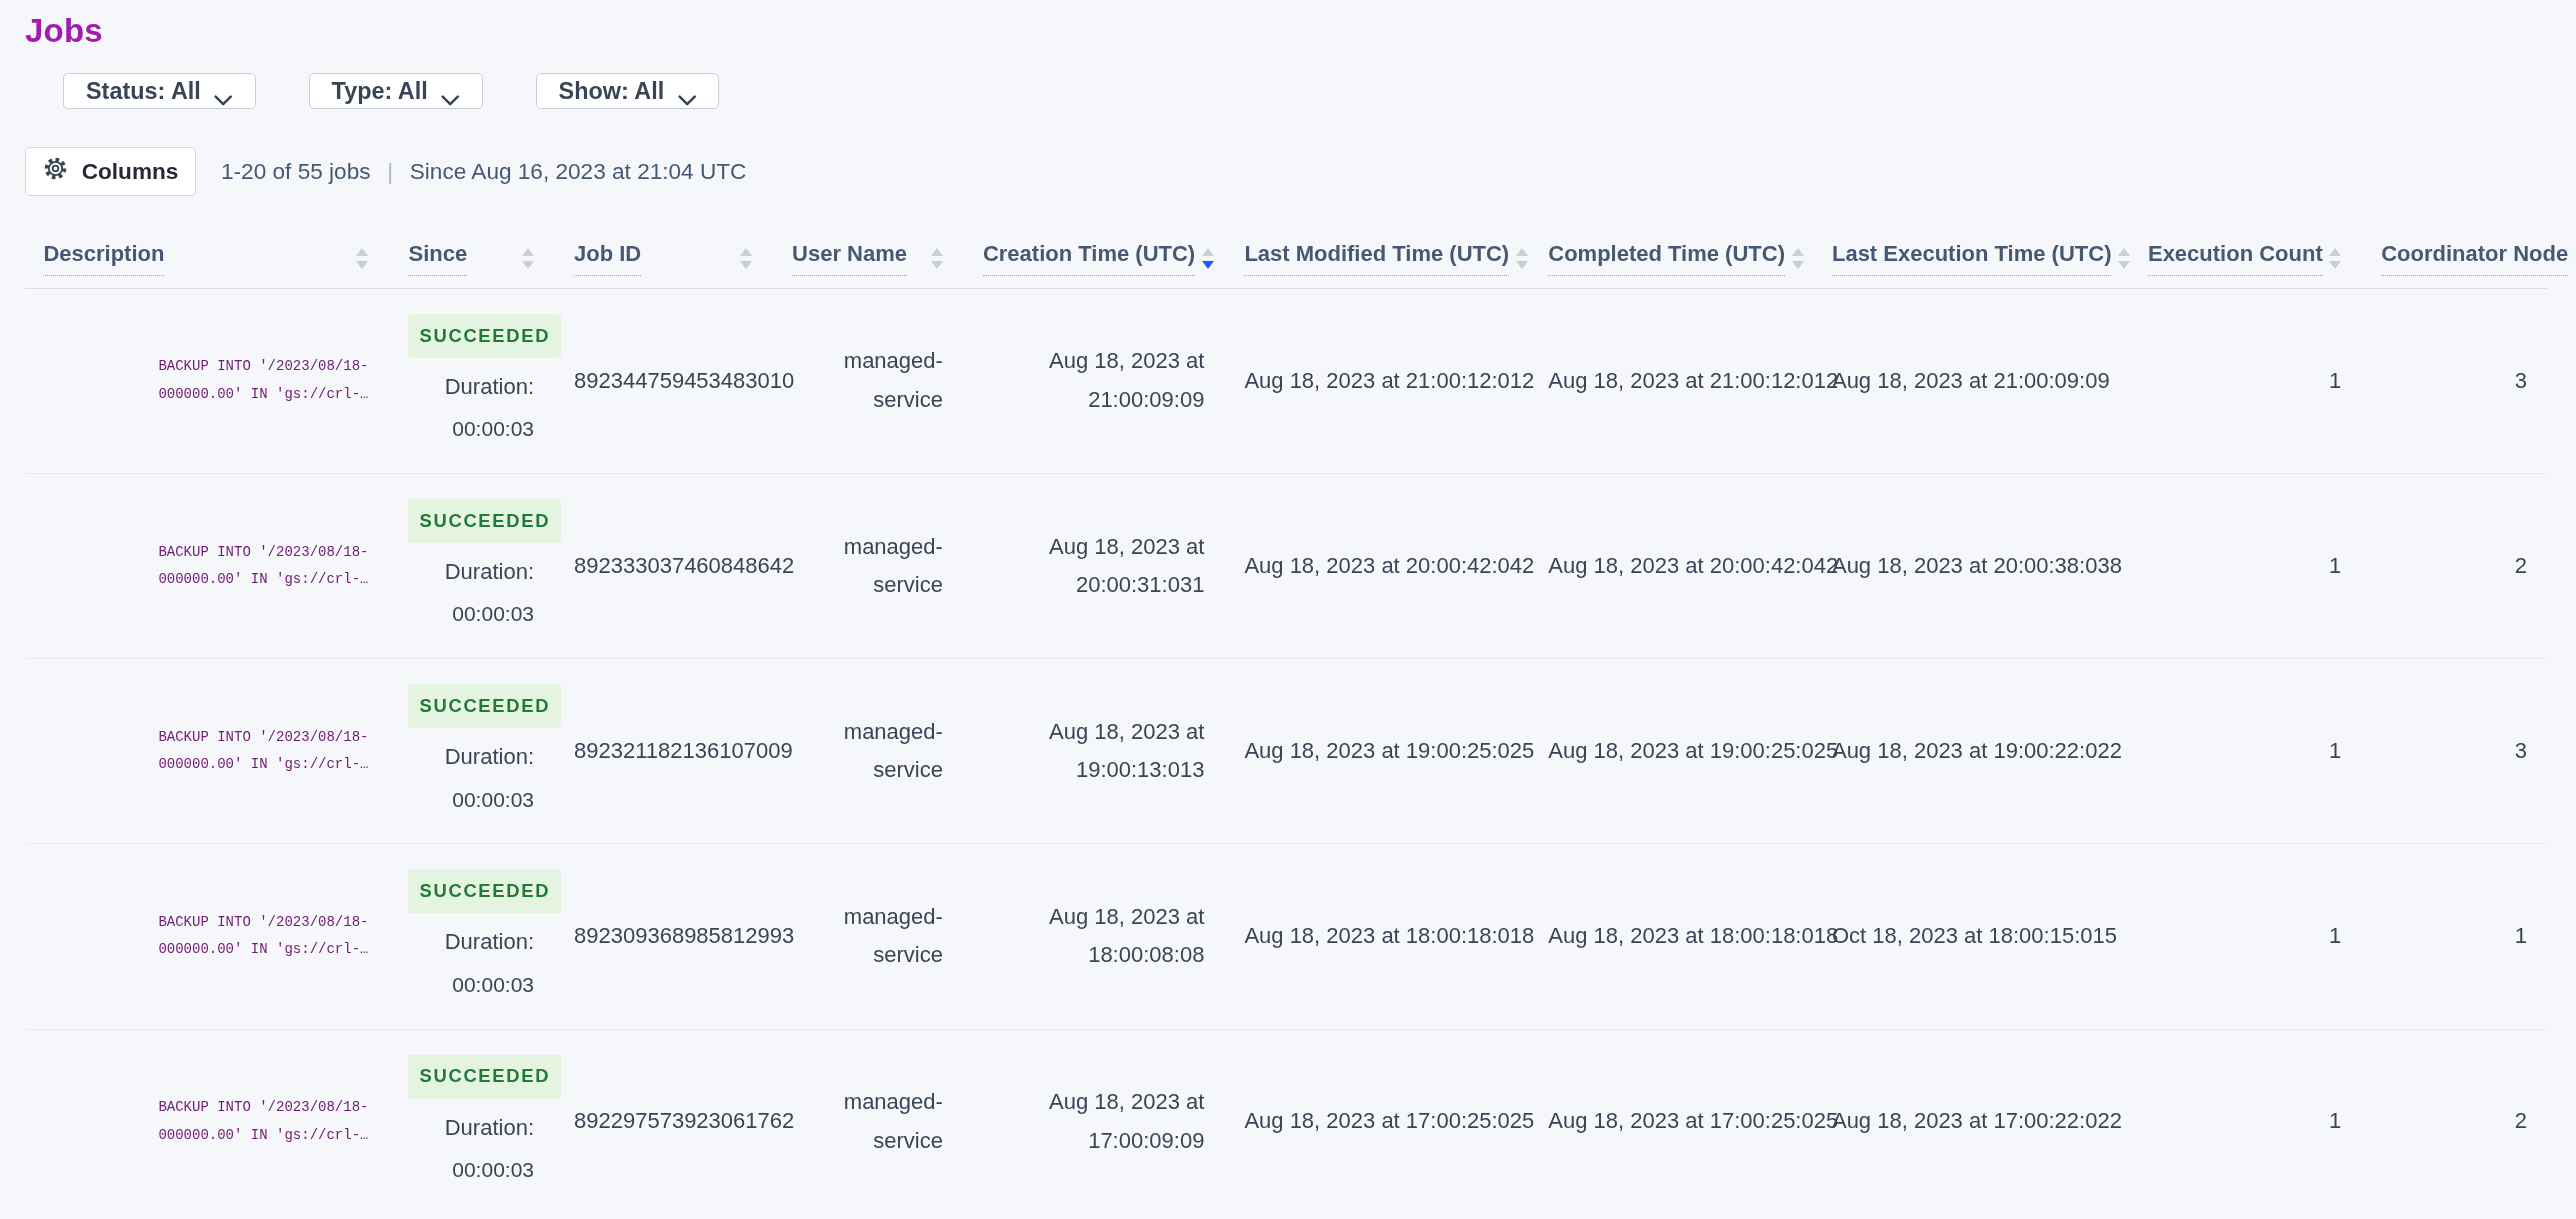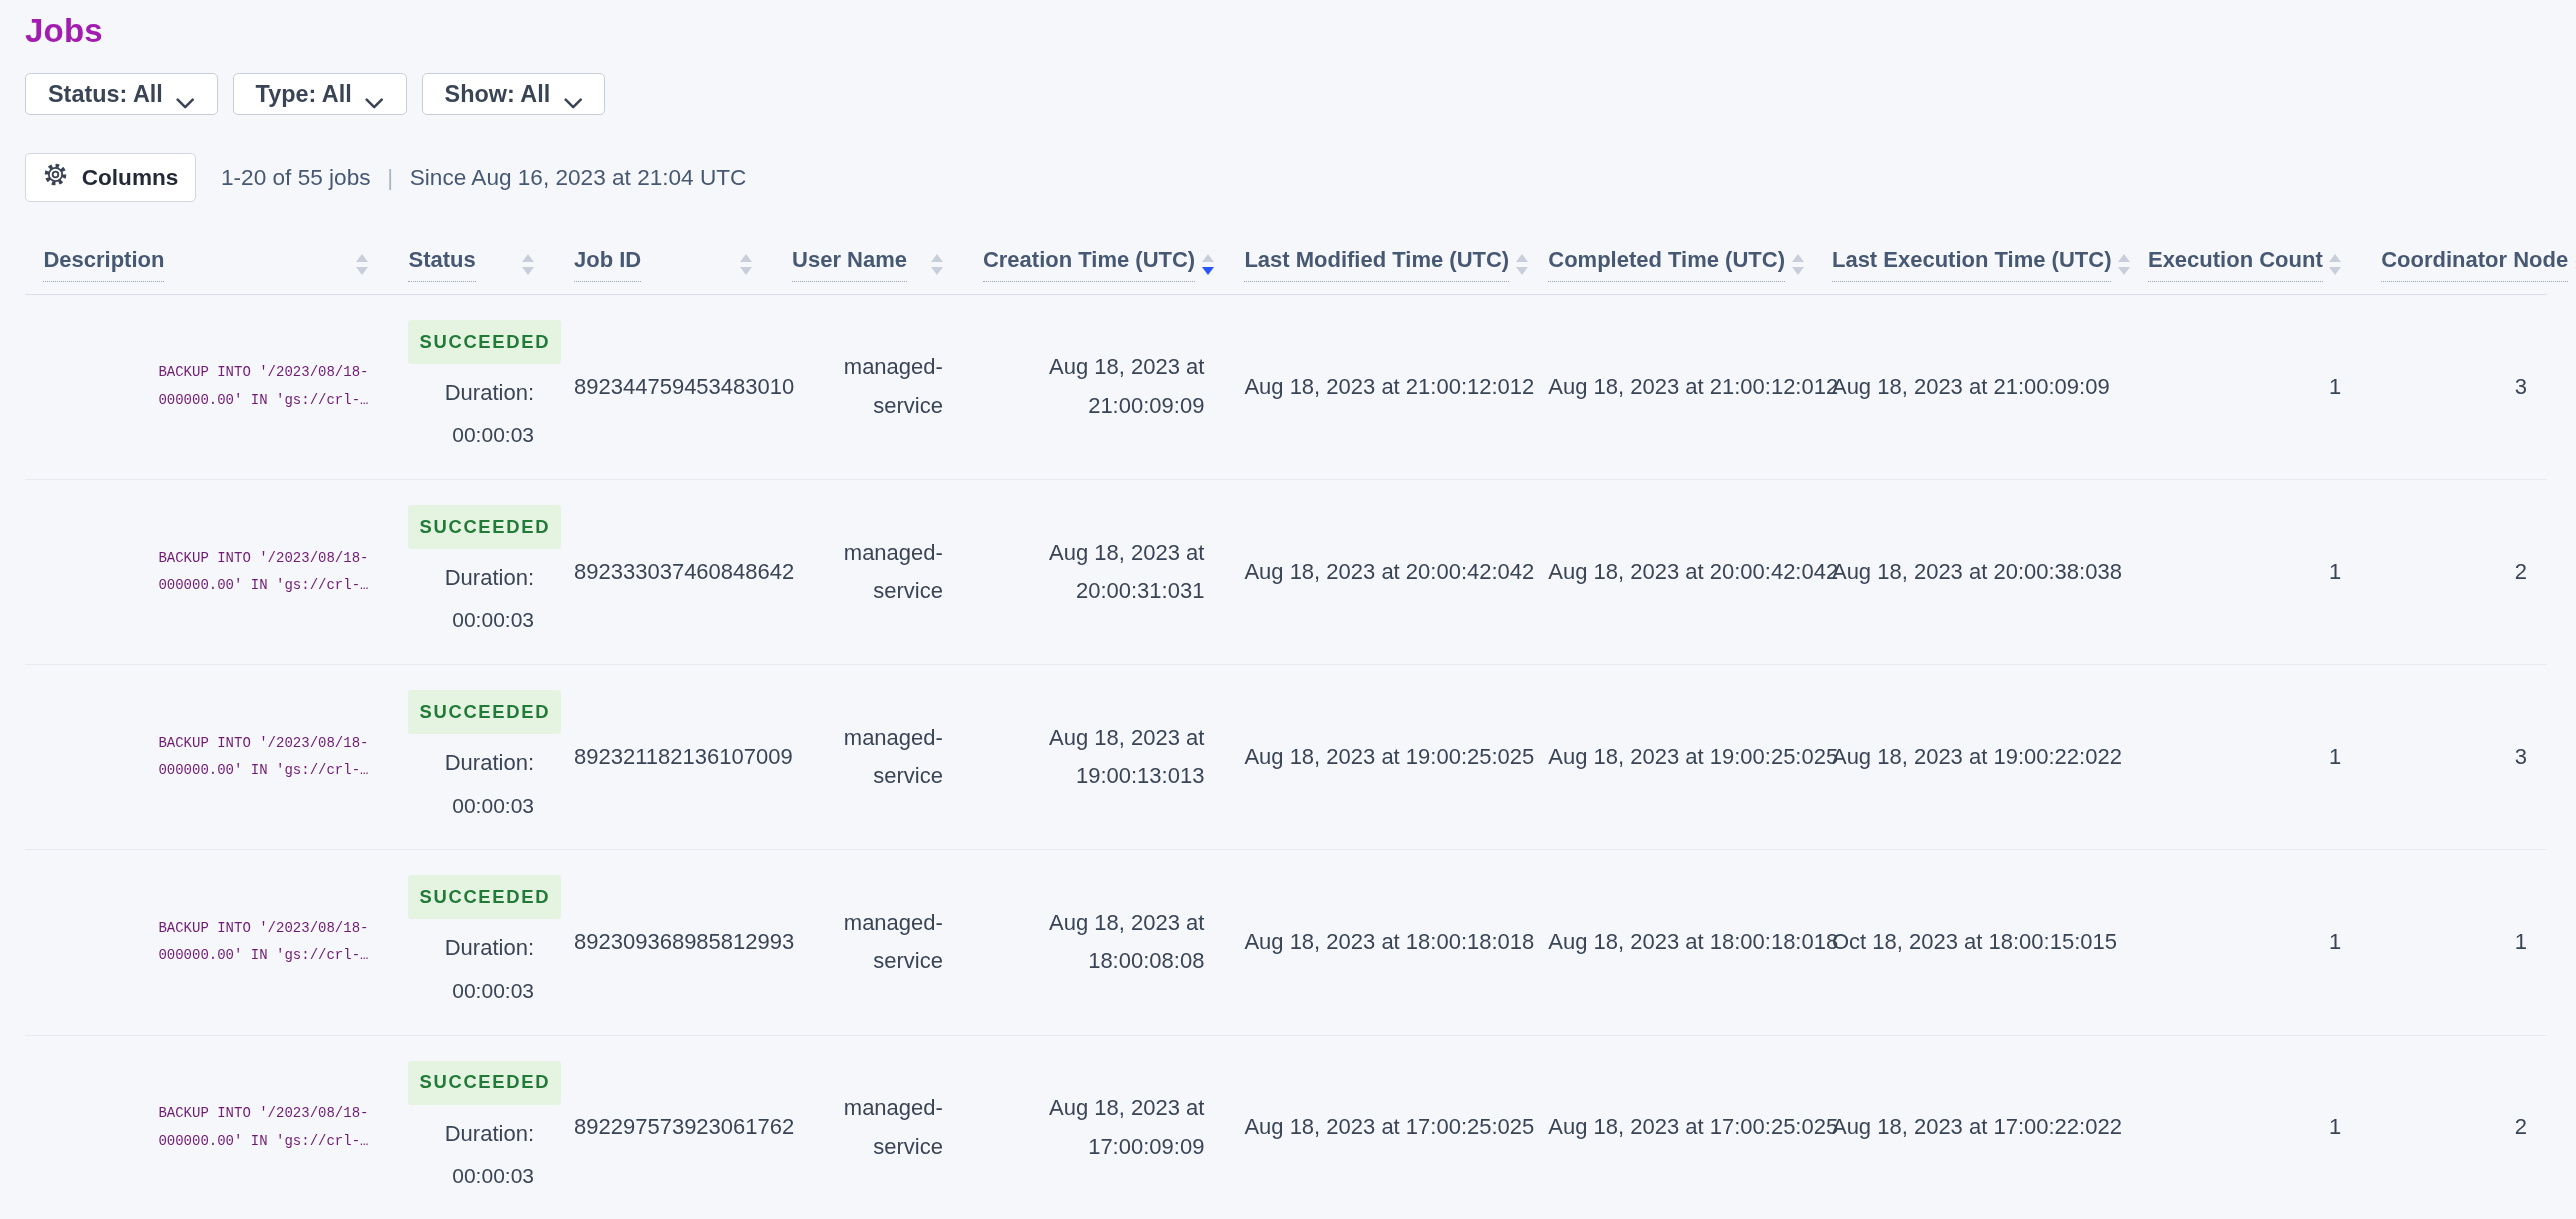--- a/index.html
+++ b/index.html
@@ -15,26 +15,27 @@
     font-size: 33px;
     font-weight: 700;
     color: #a21caf;
     letter-spacing: 0.2px;
   }
 
   
   .filter-bar { display: flex; gap: 15px; margin-top: 23.4px; }
   .filter-btn {
     display: inline-flex; align-items: center; gap: 13.4px;
-    height: 42px; padding: 0 22px;
+    height: 36px; padding: 0 22px;
     background: #ffffff;
     border: 0.8px solid #c8cdd7;
     border-radius: 5px;
     font-size: 23.4px; font-weight: 600; color: #394455;
     cursor: pointer;
+    margin-left: 38px;
   }
   .chevron { width: 18.4px; height: 11.7px; display: inline-block; }
 
   
   .toolbar { display: flex; align-items: center; margin-top: 38px; }
   .columns-btn {
     display: inline-flex; align-items: center; gap: 14px;
     height: 49px; padding: 0 16.7px;
     background: #ffffff;
     border: 0.8px solid #d2d7e0;
@@ -166,21 +167,21 @@
       <span class="th-label">Description</span>
       <span class="sort-icon">
         <span class="tri tri-up"></span>
         <span class="tri tri-down"></span>
       </span>
     </div>
   </th>
 
   <th>
     <div class="th-inner">
-      <span class="th-label">Status</span>
+      <span class="th-label">Since</span>
       <span class="sort-icon">
         <span class="tri tri-up"></span>
         <span class="tri tri-down"></span>
       </span>
     </div>
   </th>
 
   <th>
     <div class="th-inner">
       <span class="th-label">Job ID</span>

